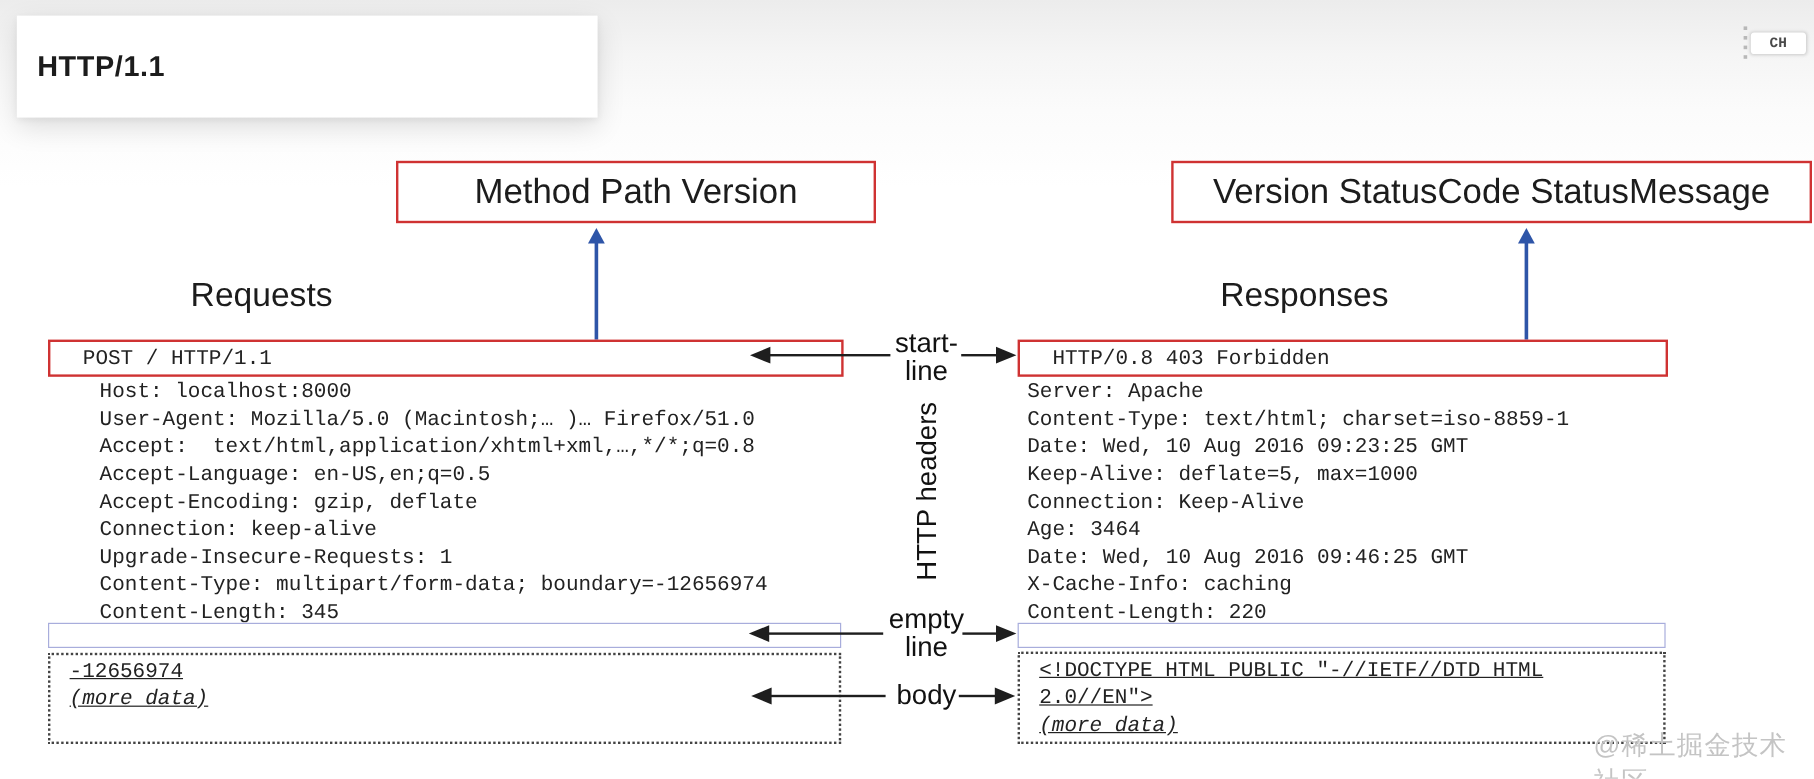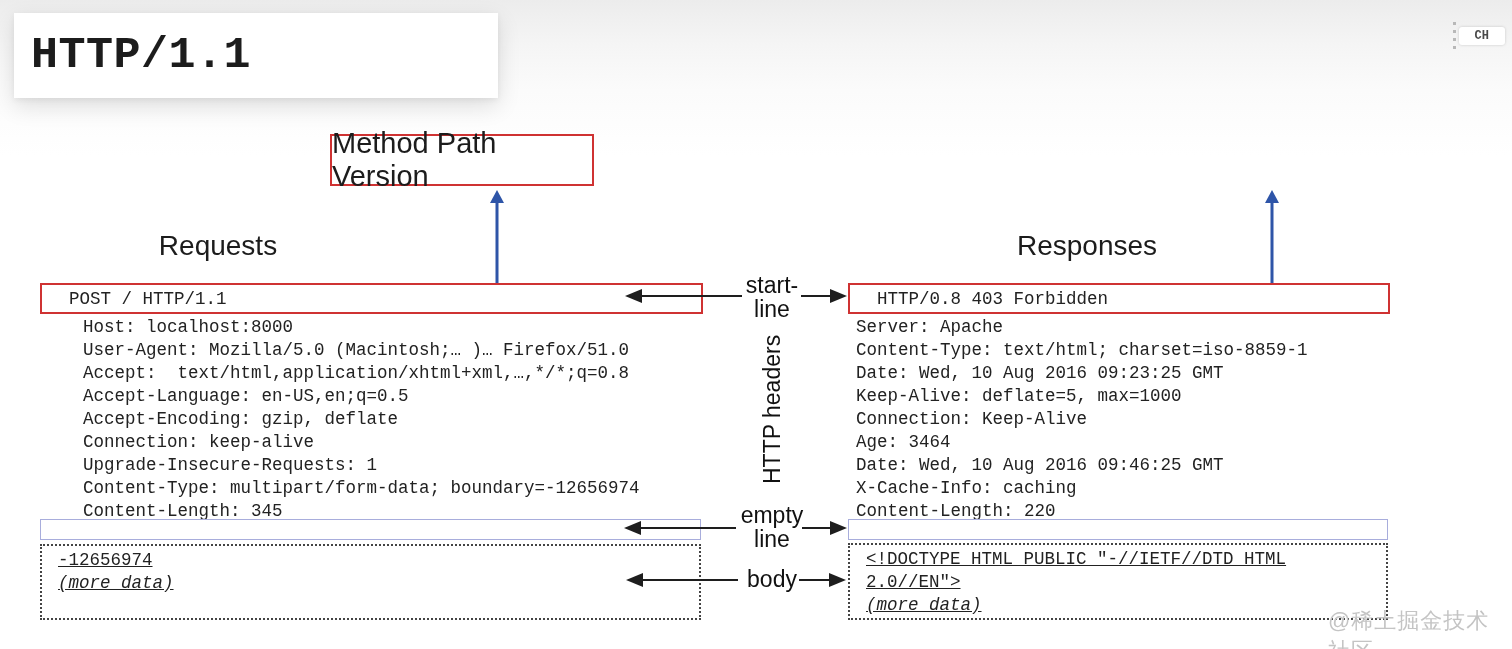--- a/index.html
+++ b/index.html
@@ -11,39 +11,39 @@
     color:var(--ink,#1c1c1c);
   }
   .stage { position:absolute; inset:0; }
 
   
   .title-card {
     position:absolute; left:14px; top:13px; width:484px; height:85px;
     background:#fff; display:flex; align-items:center; padding-left:17px;
     box-shadow:0 8px 22px rgba(0,0,0,.12), 0 2px 6px rgba(0,0,0,.06);
   }
-  .title-card .title { font-size:45px; font-weight:600; letter-spacing:.5px;font-family:Liberation Mono, monospace; }
+  .title-card .title { font-size:24px; font-weight:600; letter-spacing:.5px; }
 
   
   .ime { position:absolute; right:7px; top:22px; display:flex; align-items:center; gap:3px; }
   .ime-dots { display:flex; flex-direction:column; gap:5px; }
   .ime-dots i { width:3px; height:3px; background:#b8b8b8; display:block; }
   .ime-badge {
     background:#fff; border-radius:3px; padding:2px 16px; font-size:12px; font-weight:700;
     color:#4a4a4a; box-shadow:0 0 3px rgba(0,0,0,.18);
     font-family:"Liberation Mono",monospace;
     text-align:center;
   }
 
   
   .label-box {
     position:absolute; height:52px; border:2.5px solid var(--accent-red,#cf3232);
     background:#fff; display:flex; align-items:center; justify-content:center; font-size:29px;
   }
-  #label-request  { left:330px; top:134px; width:264px; }
+  #label-request  { left:330px; top:134px; width:400px; }
   #label-response { left:976px; top:134px; width:534px; }
 
   
   .varrow { position:absolute; width:16px; }
   .varrow::before {
     content:""; position:absolute; top:0; left:50%; transform:translateX(-50%);
     border-left:7px solid transparent; border-right:7px solid transparent;
     border-bottom:13px solid var(--accent-blue,#2e55a8);
   }
   .varrow::after {
@@ -130,20 +130,23 @@
         <i></i>
         <i></i>
         <i></i>
         <i></i>
       </span>
     <span class="ime-badge">CH</span>
   </div>
 
   <div class="label-box" id="label-request">
     <span>Method Path Version</span>
+  </div>
+  <div class="label-box" id="label-response">
+    <span>Version StatusCode StatusMessage</span>
   </div>
 
   <div class="varrow" id="varrow-req"></div>
   <div class="varrow" id="varrow-res"></div>
 
   <div class="heading" id="heading-request">Requests</div>
   <div class="heading" id="heading-response">Responses</div>
 
   <div class="startline-box mono" id="req-start">
     <span>POST / HTTP/1.1</span>

